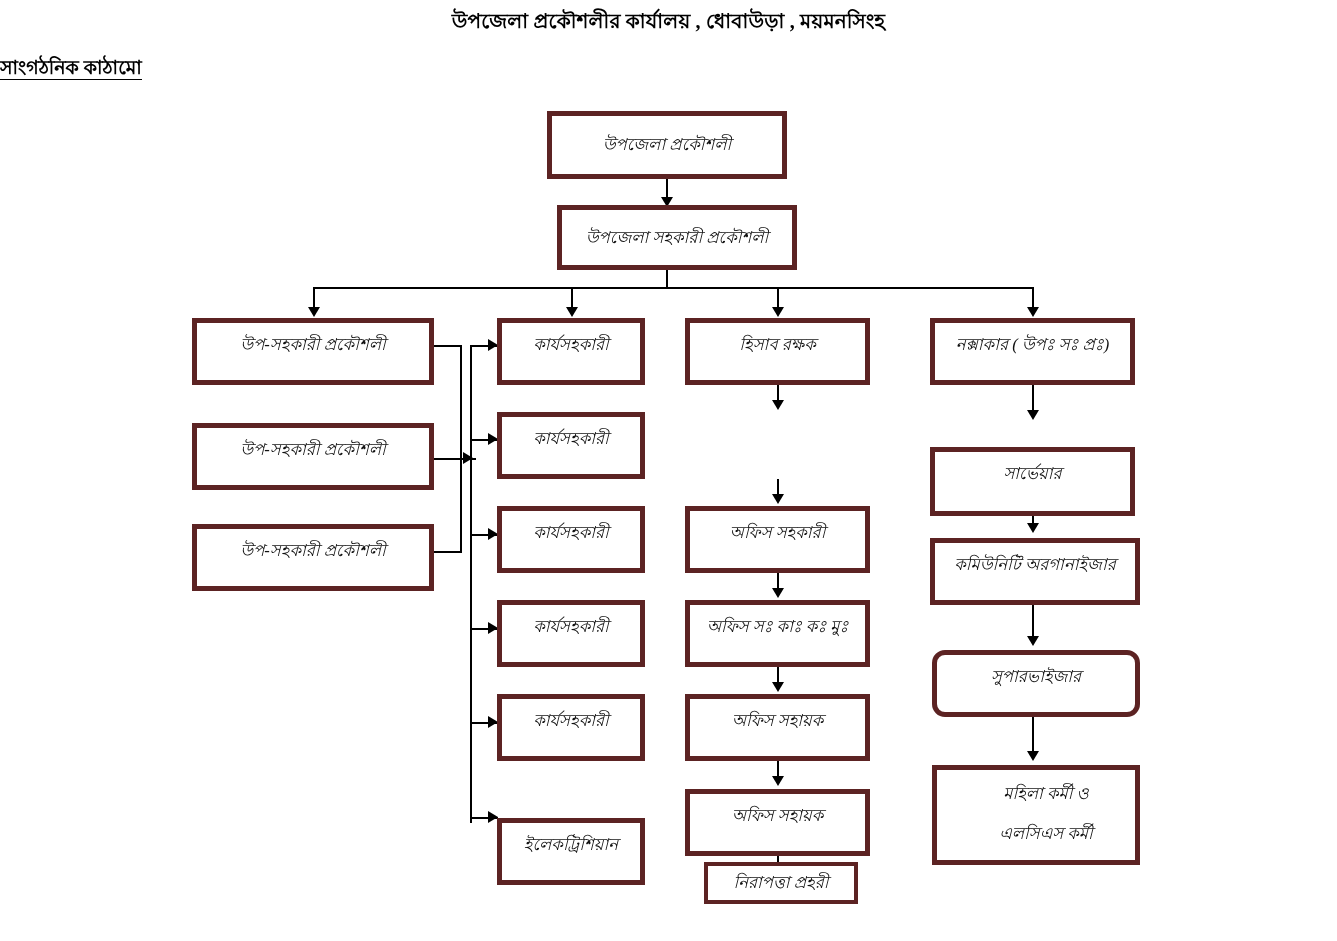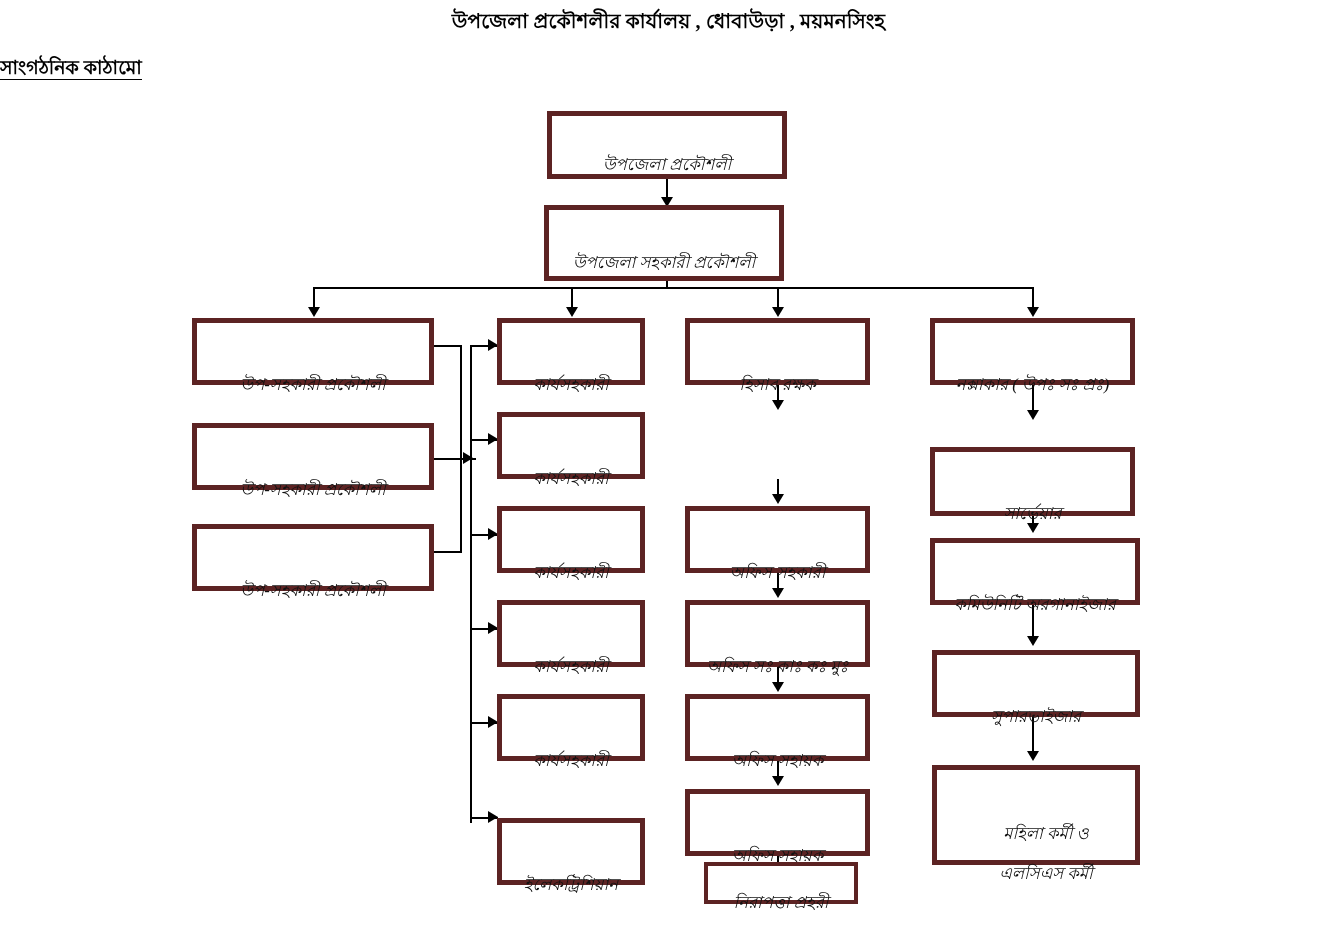--- a/index.html
+++ b/index.html
@@ -65,21 +65,20 @@
     font-style: italic;
     line-height: 1.45;
     color: #111;
     z-index: 3;
   }
   .node .node-label {
     display: block;
     width: 100%;
     padding-top: 10px;
     font-style: italic;
-    margin-top: 40px;
   }
   .node.thin {
     border-width: 4px;
   }
   .node.two-line .node-label {
     padding-top: 12px;
     padding-left: 20px;
   }
   .node.two-line .line2 {
     display: block;
@@ -126,21 +125,21 @@
   <div class="title-main">উপজেলা প্রকৌশলীর কার্যালয় , ধোবাউড়া , ময়মনসিংহ</div>
   <div class="title-sub"><span>সাংগঠনিক কাঠামো</span></div>
 
   <div class="node center-v" style="left: 547px; top: 111px; width: 240px; height: 68px; border-color: rgb(92, 35, 35);">
     <span class="node-label">উপজেলা প্রকৌশলী</span>
   </div>
 
   <div class="conn v" style="left: 666px; top: 179px; height: 24px; background: rgb(0, 0, 0);"></div>
   <div class="arrow-down" style="left: 661px; top: 197px; border-top-color: rgb(0, 0, 0);"></div>
 
-  <div class="node center-v" style="left: 544px; top: 205px; width: 240px; height: 76px; border-color: rgb(92, 35, 35);">
+  <div class="node center-v" style="left: 557px; top: 205px; width: 240px; height: 65px; border-color: rgb(92, 35, 35);">
     <span class="node-label">উপজেলা সহকারী প্রকৌশলী</span>
   </div>
 
   <div class="conn v" style="left: 666px; top: 270px; height: 18px; background: rgb(0, 0, 0);"></div>
   <div class="conn h" style="left: 313px; top: 287px; width: 720px; background: rgb(0, 0, 0);"></div>
 
   <div class="conn v" style="left: 313px; top: 287px; height: 26px; background: rgb(0, 0, 0);"></div>
   <div class="arrow-down" style="left: 308px; top: 307px; border-top-color: rgb(0, 0, 0);"></div>
 
   <div class="conn v" style="left: 571px; top: 287px; height: 26px; background: rgb(0, 0, 0);"></div>
@@ -257,21 +256,21 @@
   </div>
   <div class="conn v" style="left: 1032px; top: 494px; height: 33px; background: rgb(0, 0, 0);"></div>
   <div class="arrow-down" style="left: 1027px; top: 523px; border-top-color: rgb(0, 0, 0);"></div>
 
   <div class="node" style="left: 930px; top: 538px; width: 210px; height: 67px; border-color: rgb(92, 35, 35);">
     <span class="node-label">কমিউনিটি অরগানাইজার</span>
   </div>
   <div class="conn v" style="left: 1032px; top: 605px; height: 35px; background: rgb(0, 0, 0);"></div>
   <div class="arrow-down" style="left: 1027px; top: 636px; border-top-color: rgb(0, 0, 0);"></div>
 
-  <div class="node" style="left: 932px; top: 650px; width: 208px; height: 67px; border-color: rgb(92, 35, 35);">
+  <div class="node" style="left: 932px; top: 650px; width: 208px; height: 67px; border-color: rgb(92, 35, 35); border-radius: 13px;">
     <span class="node-label">সুপারভাইজার</span>
   </div>
   <div class="conn v" style="left: 1032px; top: 717px; height: 38px; background: rgb(0, 0, 0);"></div>
   <div class="arrow-down" style="left: 1027px; top: 751px; border-top-color: rgb(0, 0, 0);"></div>
 
   <div class="node two-line" style="left: 932px; top: 765px; width: 208px; height: 100px; border-color: rgb(92, 35, 35);">
     <span class="node-label">
       <span>মহিলা কর্মী ও</span>
       <span class="line2">এলসিএস কর্মী</span>
     </span>

